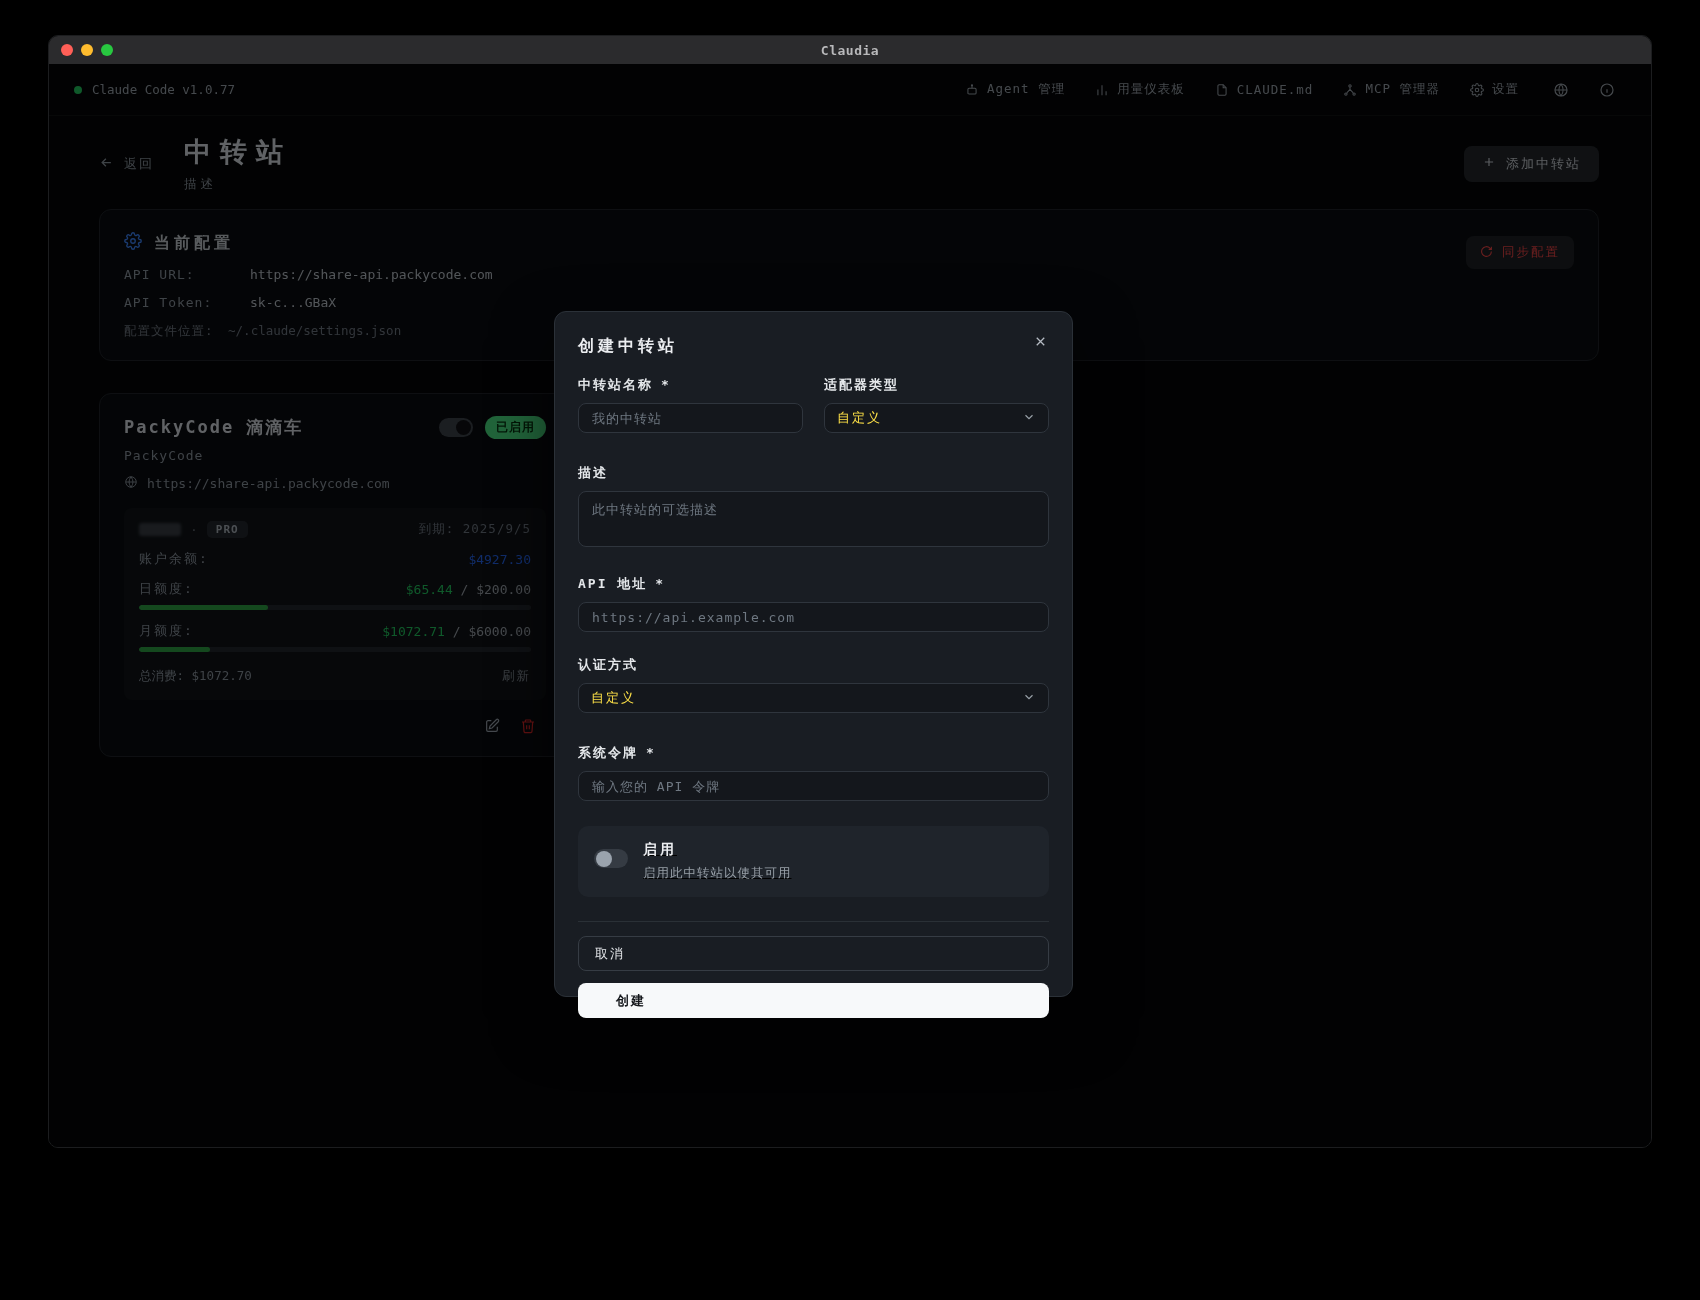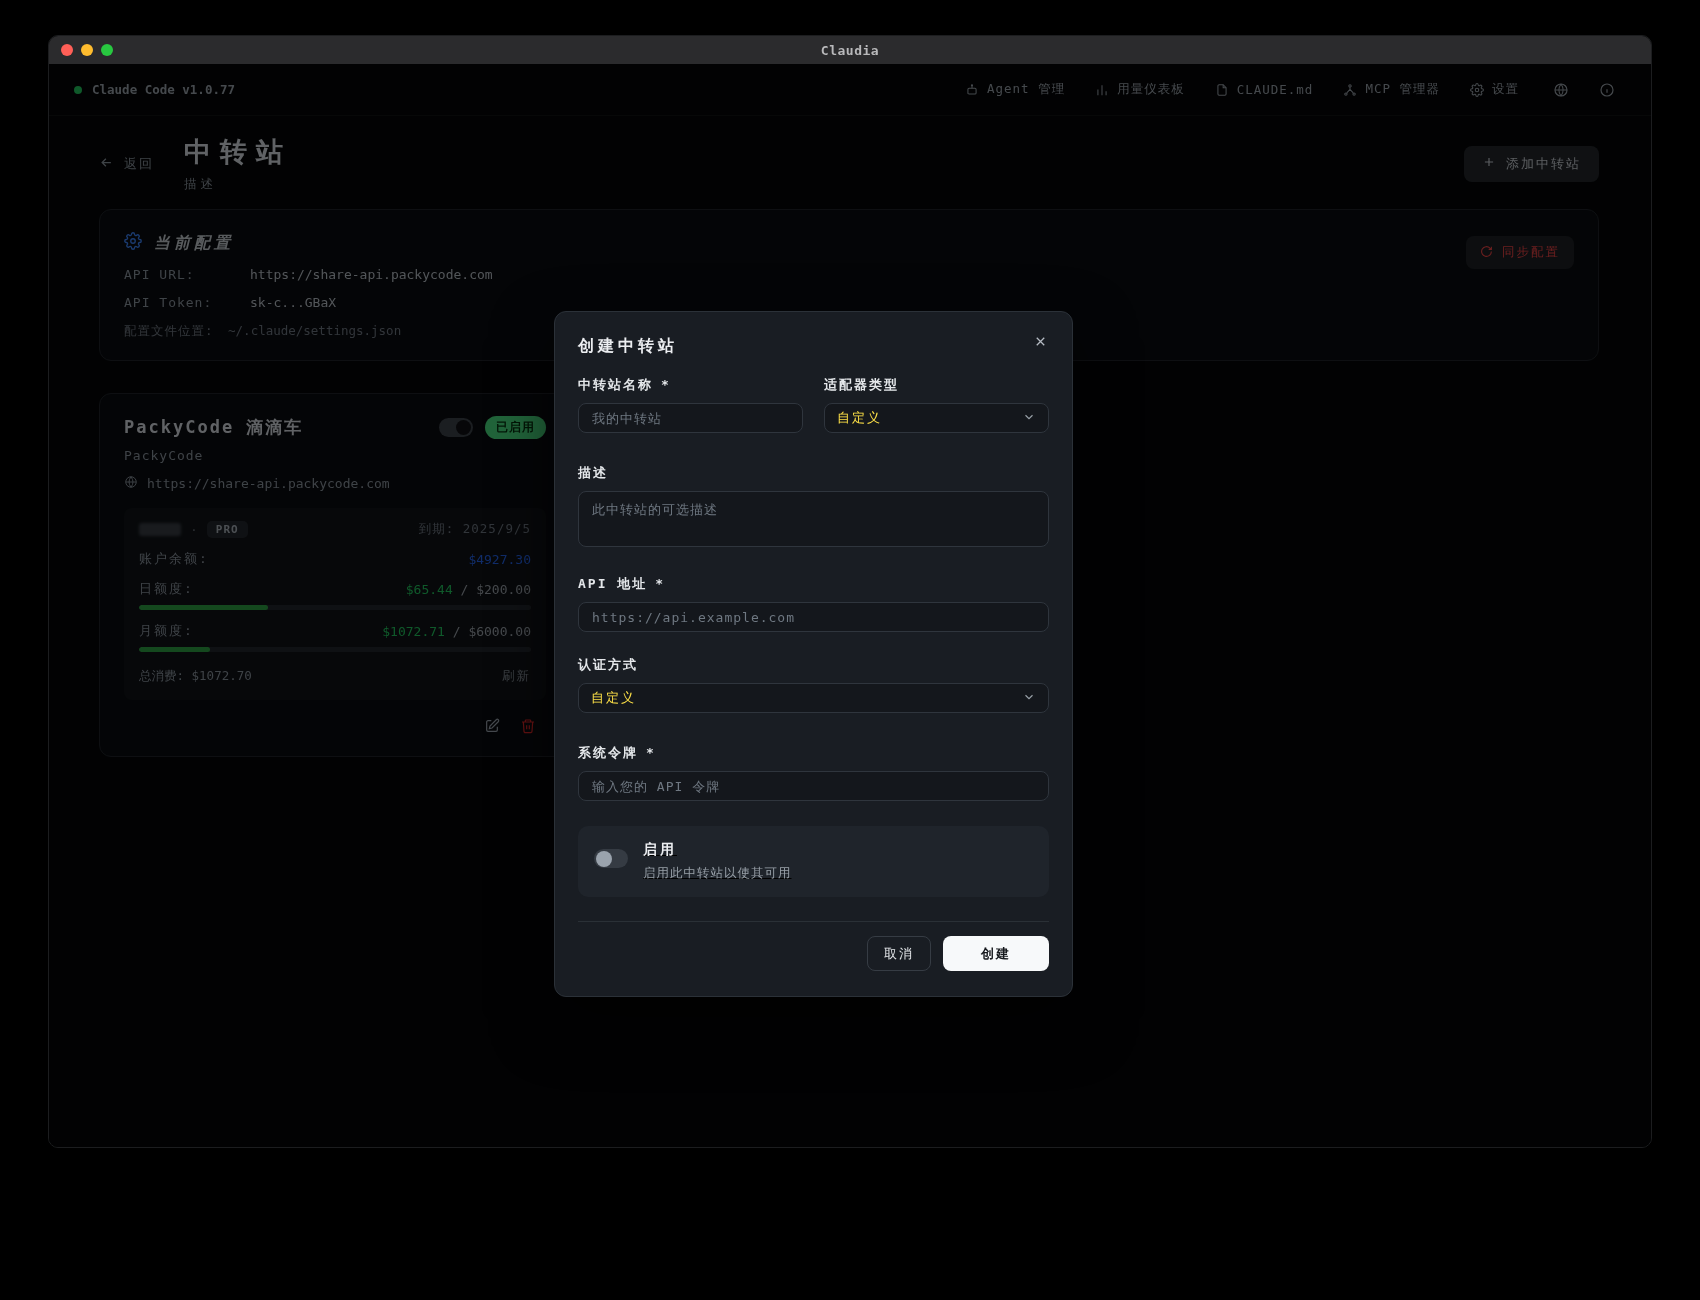--- a/index.html
+++ b/index.html
@@ -13,21 +13,21 @@
   .traffic { position:absolute; left:12px; top:8px; display:flex; gap:8px; }
   .light { width:12px; height:12px; border-radius:50%; }
   .light.red { background:#ff5f57; } .light.yellow { background:#febc2e; } .light.green { background:#28c840; }
   .titlebar-title { font-size:13px; font-weight:bold; color:#b8b8ba; letter-spacing:.5px; }
 
   .window-body { position:relative; height:1084px; background:#050607; }
 
   
   .nav { height:52px; display:flex; align-items:center; justify-content:space-between;
          padding:0 30px 0 25px; border-bottom:1px solid rgba(255,255,255,0.05); }
-  .brand { display:flex; align-items:center; gap:10px; color:#9aa2ab; font-size:12.5px;font-weight:bold; }
+  .brand { display:flex; align-items:center; gap:10px; color:#9aa2ab; font-size:12.5px; }
   .brand-dot { width:8px; height:8px; border-radius:50%; background:var(--money-green,#22c55e); }
   .nav-right { display:flex; align-items:center; gap:10px; }
   .nav-item { display:flex; align-items:center; gap:8px; color:#9aa2ab; font-size:12.5px;
               padding:6px 10px; border-radius:6px; cursor:pointer; letter-spacing:1px; }
   .nav-item svg, .icon-btn svg { display:block; }
   .icon-btn { color:#9aa2ab; padding:6px; border-radius:6px; cursor:pointer; margin-left:8px; }
 
   
   .content { padding:0 52px 0 50px; }
   .page-header { margin-top:18px; display:flex; align-items:center; }
@@ -36,21 +36,21 @@
   .page-title { font-size:27px; font-weight:bold; color:#d5dae0; letter-spacing:9px; }
   .page-subtitle { margin-top:6px; font-size:12.5px; color:#8b949e; letter-spacing:4px; }
   .add-btn { margin-left:auto; display:flex; align-items:center; gap:10px; background:#24272c; color:#c9ced4;
              font-size:13px; letter-spacing:2px; padding:9px 18px; border-radius:8px; cursor:pointer; }
 
   .card { background:#0b0d10; border:1px solid #1f2329; border-radius:12px; }
 
   
   .config-card { position:relative; margin-top:16px; padding:22px 24px 20px; }
   .config-heading { display:flex; align-items:center; gap:12px; }
-  .config-heading .htxt { font-size:16px; font-weight:bold; color:#c3c9cf; letter-spacing:4px;font-style:italic; }
+  .config-heading .htxt { font-size:16px; font-weight:bold; color:#c3c9cf; letter-spacing:4px; }
   .cfg-row { display:flex; margin-top:13px; font-size:13px; }
   .cfg-label { width:112px; color:#8b949e; letter-spacing:1px; flex:none; }
   .cfg-value { color:#b7bec6; margin-left:14px; }
   .cfg-path { margin-top:13px; font-size:12.5px; color:#6e7681; letter-spacing:1px; }
   .cfg-path .pv { letter-spacing:0; margin-left:6px; }
   .sync-btn { position:absolute; right:24px; top:26px; display:flex; align-items:center; gap:9px;
               background:#1d2025; color:#ef4444; font-size:12.5px; letter-spacing:2px;
               padding:8px 14px; border-radius:8px; cursor:pointer; }
 
   
@@ -115,21 +115,21 @@
   .f-select svg { color:#98a0a8; }
   .section { margin-top:24px; }
   .section.gap-lg { margin-top:31px; }
   .enable-panel { margin-top:25px; background:#1f242b; border-radius:10px; padding:14px 16px;
                   display:flex; align-items:flex-start; gap:15px; height:71px;text-decoration:underline; }
   .enable-texts { padding-top:1px; }
   .enable-label { font-size:14px; font-weight:bold; color:#eceef1; letter-spacing:3px; }
   .enable-desc { margin-top:6px; font-size:12.5px; color:#98a0a8; letter-spacing:1px; }
   .enable-panel .switch { margin-top:9px; }
   .modal-divider { margin-top:24px; border:none; border-top:1px solid #2a3036; }
-  .modal-footer { margin-top:14px; display:flex; justify-content:flex-end; gap:12px; }
+  .modal-footer { margin-top:14px; display:flex; justify-content:flex-end; gap:12px;flex-direction:column; }
   .btn-cancel { height:35px; padding:0 16px; display:flex; align-items:center; background:transparent;
                 border:1px solid #363c44; border-radius:8px; color:#e4e7ea; font-size:13px;
                 letter-spacing:2px; cursor:pointer; }
   .btn-create { height:35px; padding:0 38px; display:flex; align-items:center; background:#f7f9fa;
                 border-radius:8px; color:#15181c; font-size:13px; font-weight:bold;
                 letter-spacing:2px; cursor:pointer; }
 </style>
 </head>
 <body>
 

